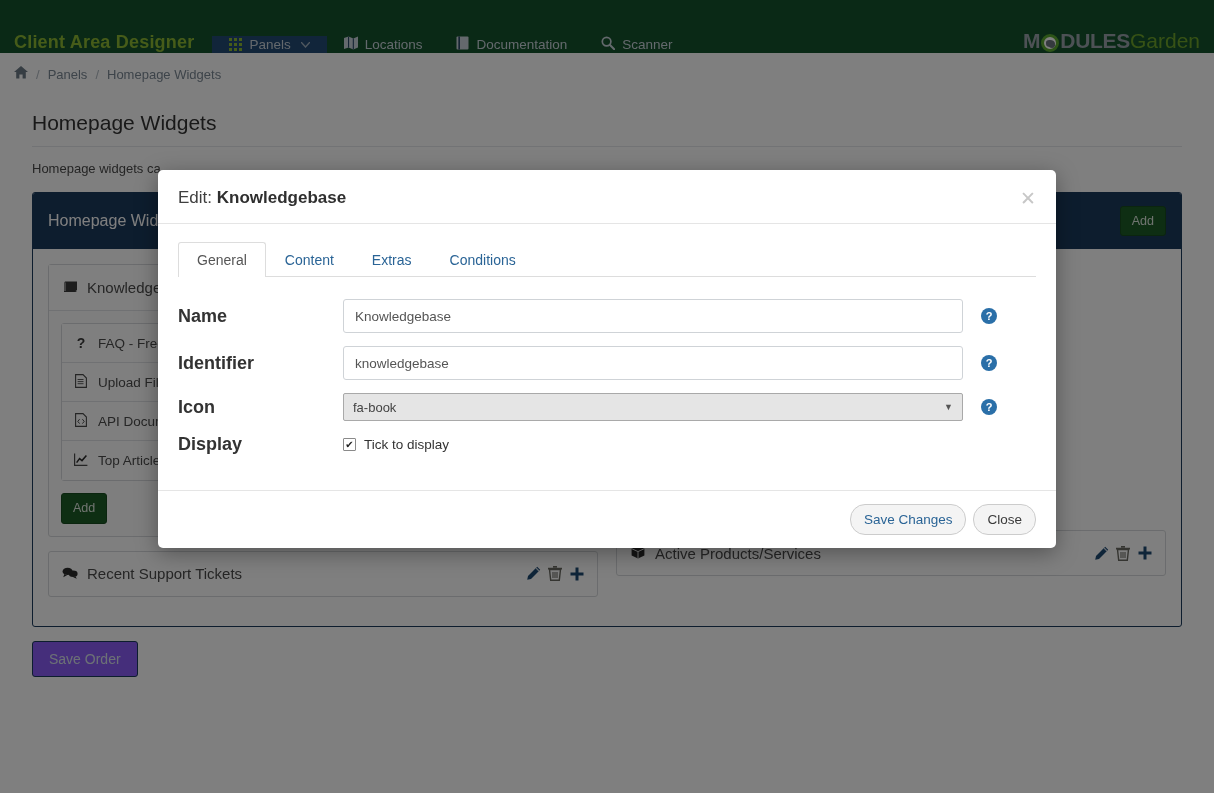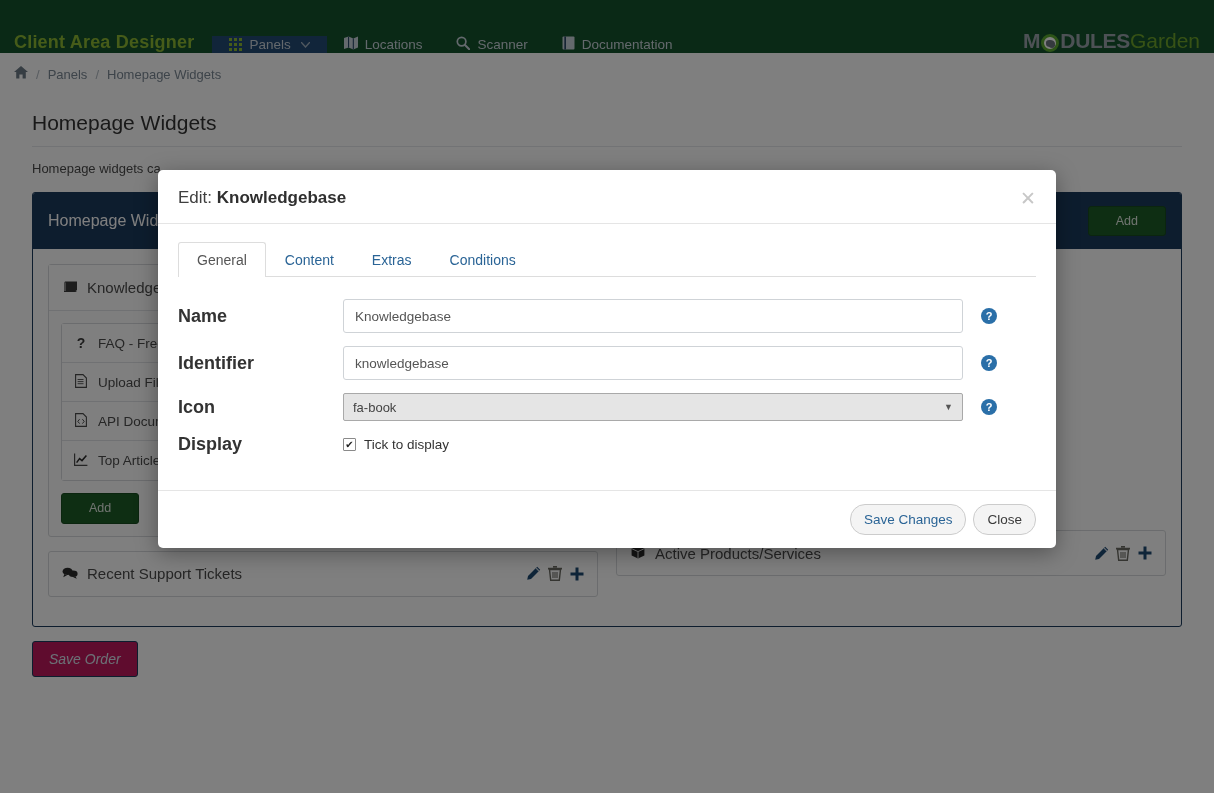--- a/index.html
+++ b/index.html
@@ -93,26 +93,26 @@
   .panel{
     border:1px solid #1b3a5c; border-radius:3px; margin-bottom:14px;
     background:#fff;
   }
   .panel-head{
     background:#1b3a5c; color:#fff; padding:13px 15px;
     font-size:16px; display:flex; align-items:center;
     border-radius:2px 2px 0 0;
   }
   .btn{
-    font-size:12.5px; border-radius:3px; padding:6px 27px;
+    font-size:12.5px; border-radius:3px; padding:6px 11px;
     border:1px solid transparent; cursor:pointer;
     font-family:"Liberation Sans", sans-serif; line-height:1.3;
   }
   .btn-green{ background:#1d5c27; border-color:#174a1f; color:#dfe8df; }
-  .btn-blue{ background:#be185d; border-color:#183b5c; color:#d8e2ec; padding:8px 16px; font-size:14px;font-style:italic;}
+  .btn-blue{ background:#8b5cf6; border-color:#183b5c; color:#d8e2ec; padding:8px 16px; font-size:14px;}
   .panel-head .btn{ margin-left:auto; }
 
   .panel-body{ padding:15px; }
 
   
   .cols{ display:flex; gap:18px; }
   .col{ flex:1; min-width:0; }
 
   .group{
     border:1px solid #d6d9dc; border-radius:3px; margin-bottom:14px;
@@ -253,36 +253,36 @@
           <svg width="14" height="14" viewBox="0 0 14 14">
               <path d="M0 2 L4.6 0.6 L9.3 2.4 L14 0.6 L14 11.4 L9.3 13.4 L4.6 11.6 L0 13 Z" fill="#c9d2da"></path>
               <path d="M4.6 .7 L4.6 11.6 M9.3 2.4 L9.3 13.4" stroke="#1b3a5c" stroke-width="1"></path>
             </svg>
         </span>
         <span>Locations</span>
       </div>
 
       <div class="nav-item">
         <span>
+          <svg width="13" height="14" viewBox="0 0 13 14">
+              <rect x="0.5" y="0.5" width="12" height="13" rx="1" fill="#c9d2da"></rect>
+              <rect x="2.4" y="0.5" width="1.5" height="13" fill="#1b3a5c"></rect>
+            </svg>
+        </span>
+        <span>Documentation</span>
+      </div>
+
+      <div class="nav-item">
+        <span>
           <svg width="14" height="14" viewBox="0 0 14 14">
               <circle cx="5.6" cy="5.6" r="4.3" fill="none" stroke="#c9d2da" stroke-width="1.7"></circle>
               <path d="M9 9 L13.2 13.2" stroke="#c9d2da" stroke-width="2" stroke-linecap="round"></path>
             </svg>
         </span>
         <span>Scanner</span>
-      </div>
-
-      <div class="nav-item">
-        <span>
-          <svg width="13" height="14" viewBox="0 0 13 14">
-              <rect x="0.5" y="0.5" width="12" height="13" rx="1" fill="#c9d2da"></rect>
-              <rect x="2.4" y="0.5" width="1.5" height="13" fill="#1b3a5c"></rect>
-            </svg>
-        </span>
-        <span>Documentation</span>
       </div>
     </div>
 
     <div class="logo">
       <span class="m1">M</span>
       <span class="globe"></span>
       <span class="m1">DULES</span>
       <span class="g2">Garden</span>
     </div>
   </div>

